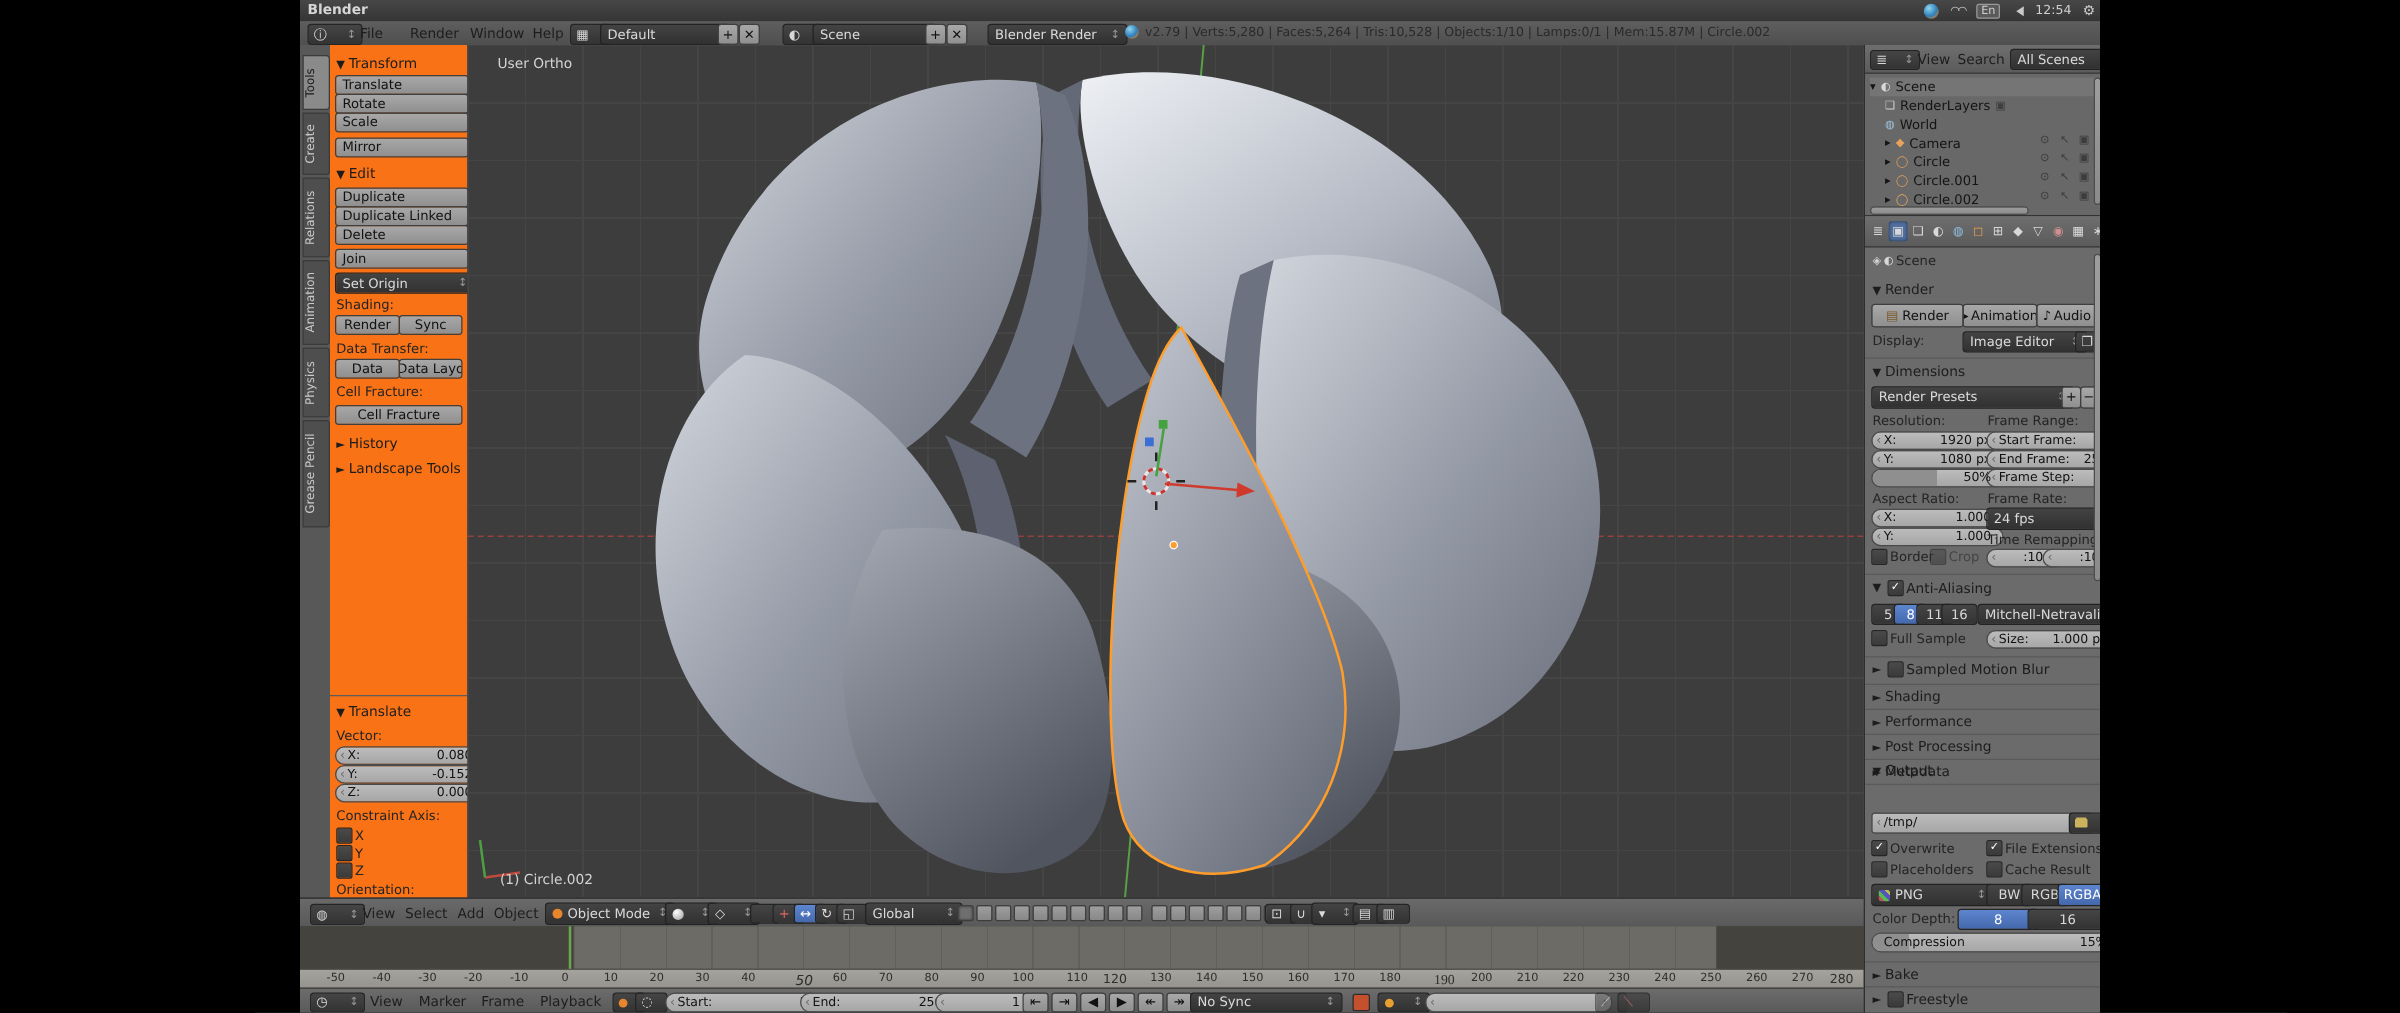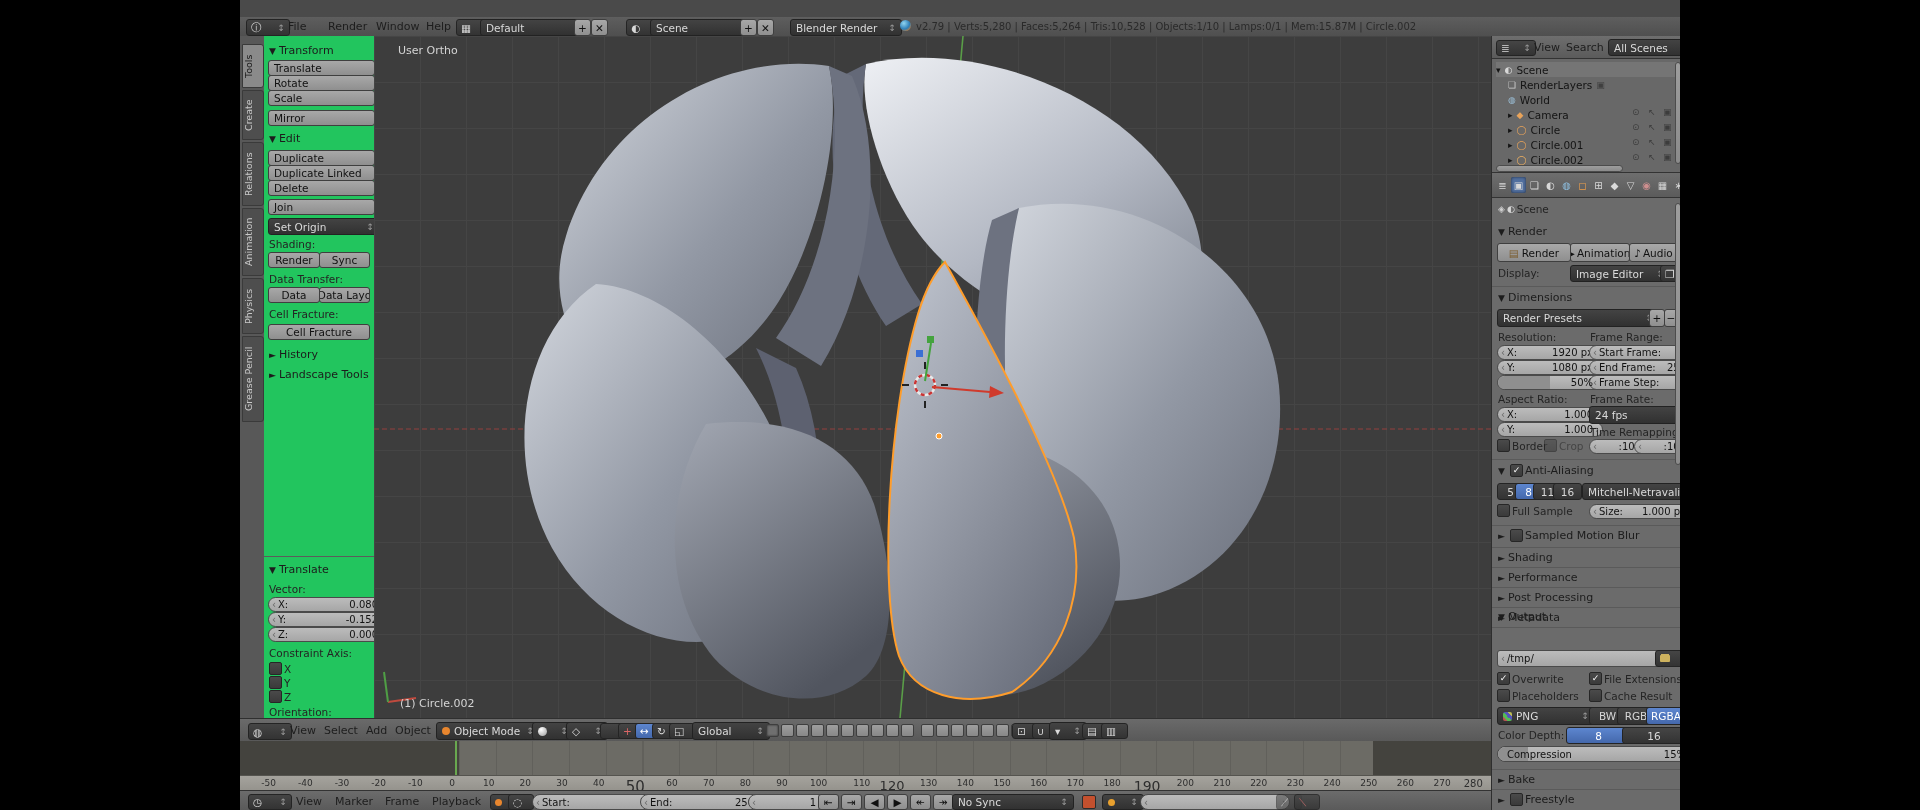--- a/index.html
+++ b/index.html
@@ -36,21 +36,21 @@
   .chk{width:11px;height:11px;background:linear-gradient(#4a4a4a,#3a3a3a);border:1px solid #262626;border-radius:2px;
     color:#fff;font-size:9px;line-height:11px;text-align:center;}
   .blue{background:linear-gradient(#5d86cf,#4468ac)!important;color:#fff!important;}
   
   .topbar{position:absolute;left:0;top:17px;width:1440px;height:19px;background:linear-gradient(#5e5e5e,#4f4f4f);border-bottom:1px solid #2e2e2e;}
   
   .tabstrip{position:absolute;left:0;top:36px;width:24px;height:682px;background:#585858;border-right:1px solid #3a3a3a;}
   .vtab{position:absolute;left:2px;width:20px;background:#4e4e4e;border:1px solid #3a3a3a;border-radius:3px 0 0 3px;
     color:#c9c9c9;font-size:9.5px;writing-mode:vertical-rl;transform:rotate(180deg);text-align:center;overflow:hidden;}
   .vtab.active{background:#8a8a8a;color:#171717;}
-  .shelf{position:absolute;left:24px;top:36px;width:110px;height:682px;background:#22c55e;border-right:1px solid #3c3c3c;}
+  .shelf{position:absolute;left:24px;top:36px;width:110px;height:682px;background:#f97316;border-right:1px solid #3c3c3c;}
   
   .canvas{position:absolute;left:134px;top:36px;width:1117px;height:682px;background-color:#3d3d3d;
     background-image:repeating-linear-gradient(to right,#454545 0 1px,transparent 1px 46px),
                      repeating-linear-gradient(to bottom,#454545 0 1px,transparent 1px 46px);}
   .ovl{color:#d4d4d4;font-size:11px;position:absolute;}
   .vheader{position:absolute;left:0;top:718px;width:1251px;height:23px;background:linear-gradient(#6a6a6a,#585858);border-top:1px solid #2f2f2f;border-bottom:1px solid #2f2f2f;}
   .mini{display:flex;align-items:center;gap:2px;}
   .layer-cell{width:11px;height:11px;background:linear-gradient(#9e9e9e,#888);border:1px solid #3e3e3e;border-radius:2px;}
   .layer-cell.active{background:#6f6f6f;box-shadow:inset 0 0 2px #222;}
   .layer-cell.gap{margin-left:5px;}
@@ -64,20 +64,31 @@
   .ptab{width:15px;height:16px;display:flex;align-items:center;justify-content:center;font-size:10px;color:#d9d9d9;border-radius:2px;}
   .ptab.active{background:#52709f;box-shadow:inset 0 0 3px #1e2c44;}
   .sect{position:absolute;left:0;width:189px;border-top:1px solid #5a5a5a;}
   .slider-fill{position:absolute;inset:0;border-radius:8px;}
 </style>
 </head>
 <body>
 
 <div class="win">
 
+  <div class="titlebar">
+    <span class="t">Blender</span>
+    <div class="tray">
+      <span class="orb"></span>
+      <span class="wifi">◠◠</span>
+      <span class="enbox">En</span>
+      <span class="spk"></span>
+      <span>12:54</span>
+      <span class="gear">⚙</span>
+    </div>
+  </div>
 
   <div class="topbar">
     <div class="abs bdark" style="left:6px;top:2px;width:34px;height:15px">
         <span>ⓘ</span>
         <span class="ud">↕</span>
       </div>
     <span class="abs menu" style="left:48px;top:3px">File</span>
     <span class="abs menu" style="left:88px;top:3px">Render</span>
     <span class="abs menu" style="left:136px;top:3px">Window</span>
     <span class="abs menu" style="left:186px;top:3px">Help</span>
@@ -305,35 +316,35 @@
         <span style="position: absolute; top: 2px; font-size: 9px; color: rgb(46, 46, 46); width: 30px; text-align: center; left: 13.65px;">-50</span>
         <span style="position: absolute; top: 2px; font-size: 9px; color: rgb(46, 46, 46); width: 30px; text-align: center; left: 50.32px;">-40</span>
         <span style="position: absolute; top: 2px; font-size: 9px; color: rgb(46, 46, 46); width: 30px; text-align: center; left: 86.99px;">-30</span>
         <span style="position: absolute; top: 2px; font-size: 9px; color: rgb(46, 46, 46); width: 30px; text-align: center; left: 123.66px;">-20</span>
         <span style="position: absolute; top: 2px; font-size: 9px; color: rgb(46, 46, 46); width: 30px; text-align: center; left: 160.33px;">-10</span>
         <span style="position: absolute; top: 2px; font-size: 9px; color: rgb(46, 46, 46); width: 30px; text-align: center; left: 197px;">0</span>
         <span style="position: absolute; top: 2px; font-size: 9px; color: rgb(46, 46, 46); width: 30px; text-align: center; left: 233.67px;">10</span>
         <span style="position: absolute; top: 2px; font-size: 9px; color: rgb(46, 46, 46); width: 30px; text-align: center; left: 270.34px;">20</span>
         <span style="position: absolute; top: 2px; font-size: 9px; color: rgb(46, 46, 46); width: 30px; text-align: center; left: 307.01px;">30</span>
         <span style="position: absolute; top: 2px; font-size: 9px; color: rgb(46, 46, 46); width: 30px; text-align: center; left: 343.68px;">40</span>
-        <span style="position: absolute; top: 2px; font-size: 15px; color: rgb(46, 46, 46); width: 30px; text-align: center; left: 380.35px;">50</span>
+        <span style="position: absolute; top: 2px; font-size: 11px; color: rgb(46, 46, 46); width: 30px; text-align: right; left: 380.35px; font-style: italic;">50</span>
         <span style="position: absolute; top: 2px; font-size: 9px; color: rgb(46, 46, 46); width: 30px; text-align: center; left: 417.02px;">60</span>
         <span style="position: absolute; top: 2px; font-size: 9px; color: rgb(46, 46, 46); width: 30px; text-align: center; left: 453.69px;">70</span>
         <span style="position: absolute; top: 2px; font-size: 9px; color: rgb(46, 46, 46); width: 30px; text-align: center; left: 490.36px;">80</span>
         <span style="position: absolute; top: 2px; font-size: 9px; color: rgb(46, 46, 46); width: 30px; text-align: center; left: 527.03px;">90</span>
         <span style="position: absolute; top: 2px; font-size: 9px; color: rgb(46, 46, 46); width: 30px; text-align: center; left: 563.7px;">100</span>
         <span style="position: absolute; top: 2px; font-size: 9px; color: rgb(46, 46, 46); width: 30px; text-align: right; left: 600.37px;">110</span>
-        <span style="position: absolute; top: 2px; font-size: 13px; color: rgb(46, 46, 46); width: 30px; text-align: center; left: 637.04px;">120</span>
+        <span style="position: absolute; top: 2px; font-size: 10px; color: rgb(46, 46, 46); width: 30px; text-align: center; left: 637.04px;">120</span>
         <span style="position: absolute; top: 2px; font-size: 9px; color: rgb(46, 46, 46); width: 30px; text-align: center; left: 673.71px;">130</span>
         <span style="position: absolute; top: 2px; font-size: 9px; color: rgb(46, 46, 46); width: 30px; text-align: center; left: 710.38px;">140</span>
         <span style="position: absolute; top: 2px; font-size: 9px; color: rgb(46, 46, 46); width: 30px; text-align: center; left: 747.05px;">150</span>
         <span style="position: absolute; top: 2px; font-size: 9px; color: rgb(46, 46, 46); width: 30px; text-align: center; left: 783.72px;">160</span>
         <span style="position: absolute; top: 2px; font-size: 9px; color: rgb(46, 46, 46); width: 30px; text-align: center; left: 820.39px;">170</span>
         <span style="position: absolute; top: 2px; font-size: 9px; color: rgb(46, 46, 46); width: 30px; text-align: center; left: 857.06px;">180</span>
-        <span style="position: absolute; top: 2px; font-size: 14px; color: rgb(46, 46, 46); width: 30px; text-align: left; left: 893.73px;">190</span>
+        <span style="position: absolute; top: 2px; font-size: 11px; color: rgb(46, 46, 46); width: 30px; text-align: right; left: 893.73px; font-family: Liberation Serif, serif;">190</span>
         <span style="position: absolute; top: 2px; font-size: 9px; color: rgb(46, 46, 46); width: 30px; text-align: center; left: 930.4px;">200</span>
         <span style="position: absolute; top: 2px; font-size: 9px; color: rgb(46, 46, 46); width: 30px; text-align: center; left: 967.07px;">210</span>
         <span style="position: absolute; top: 2px; font-size: 9px; color: rgb(46, 46, 46); width: 30px; text-align: center; left: 1003.74px;">220</span>
         <span style="position: absolute; top: 2px; font-size: 9px; color: rgb(46, 46, 46); width: 30px; text-align: center; left: 1040.41px;">230</span>
         <span style="position: absolute; top: 2px; font-size: 9px; color: rgb(46, 46, 46); width: 30px; text-align: center; left: 1077.08px;">240</span>
         <span style="position: absolute; top: 2px; font-size: 9px; color: rgb(46, 46, 46); width: 30px; text-align: center; left: 1113.75px;">250</span>
         <span style="position: absolute; top: 2px; font-size: 9px; color: rgb(46, 46, 46); width: 30px; text-align: center; left: 1150.42px;">260</span>
         <span style="position: absolute; top: 2px; font-size: 9px; color: rgb(46, 46, 46); width: 30px; text-align: center; left: 1187.09px;">270</span>
         <span style="position: absolute; top: 2px; font-size: 10px; color: rgb(46, 46, 46); width: 30px; text-align: left; left: 1223.76px;">280</span>
       </div>

